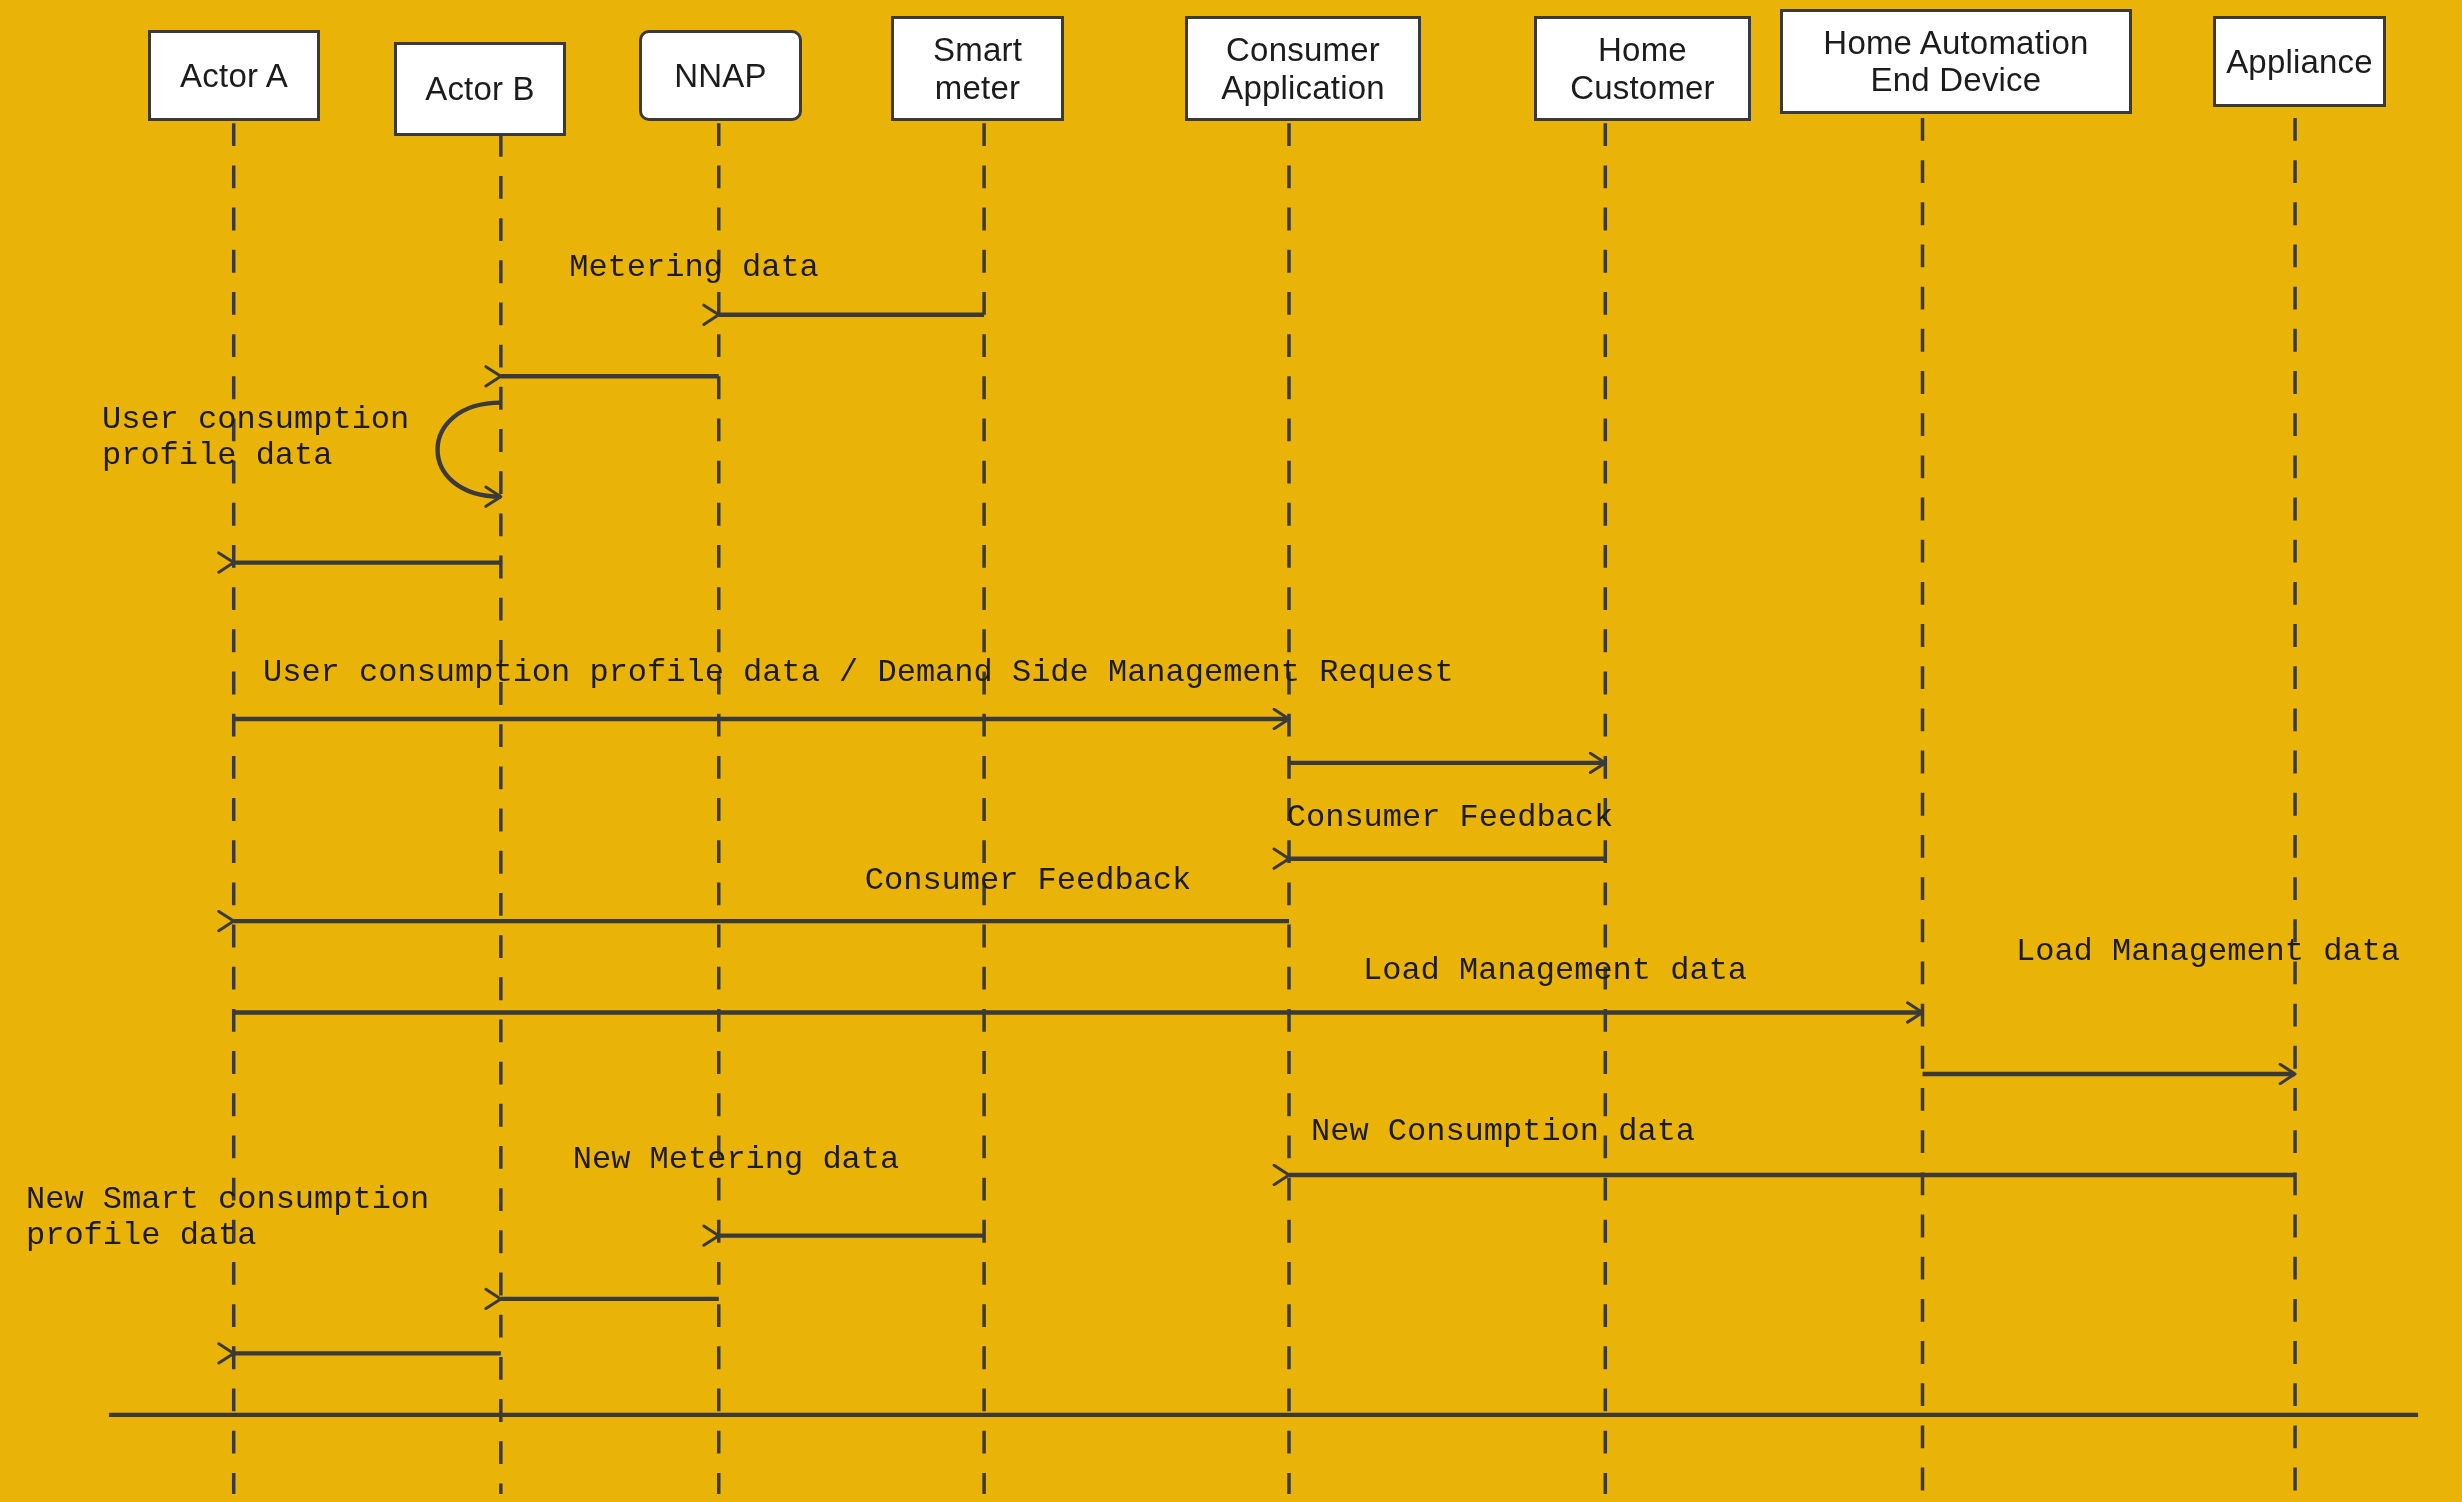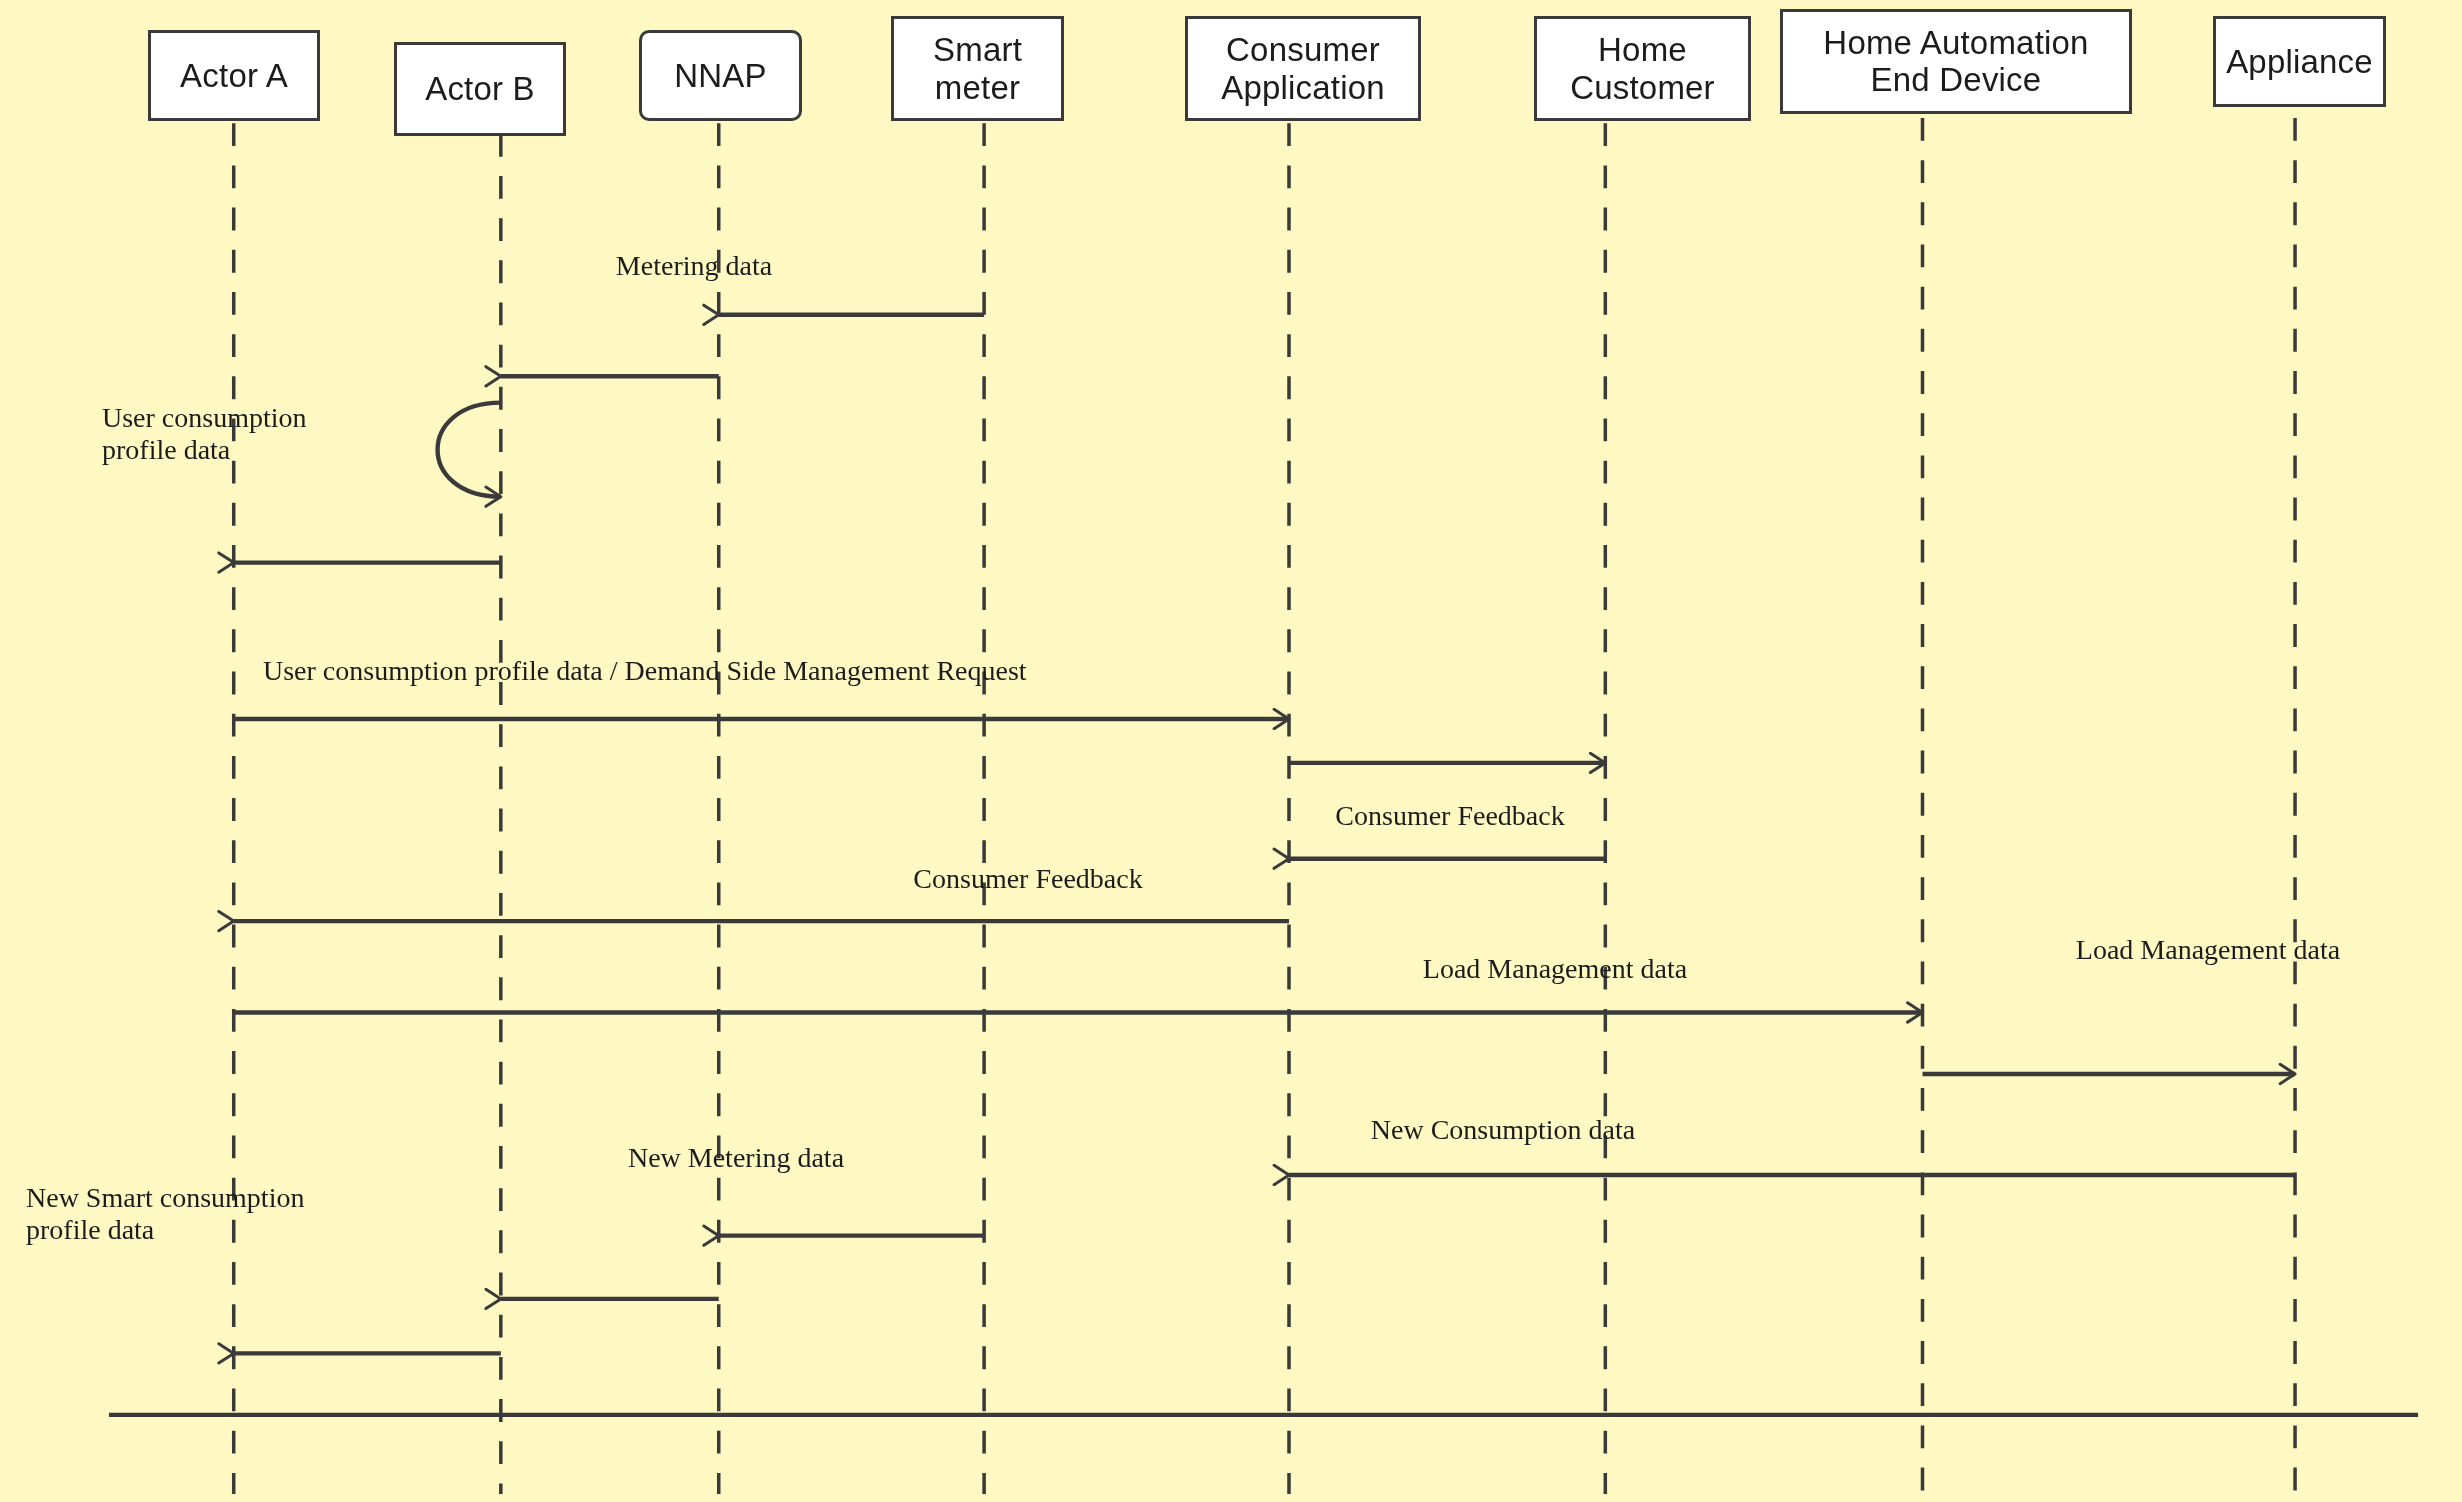--- a/index.html
+++ b/index.html
@@ -4,21 +4,21 @@
 <style>
   html, body {
     margin: 0;
     padding: 0;
     background: #ffffff;
   }
   #stage {
     position: relative;
     width: 2462px;
     height: 1503px;
-    background: #fef9c3;
+    background: #eab308;
     font-family: "Liberation Sans", sans-serif;
     overflow: hidden;
   }
   #diagram-svg {
     position: absolute;
     left: 0; top: 0;
     width: 2462px;
     height: 1503px;
   }
   .lifeline-box {
@@ -32,24 +32,24 @@
     text-align: center;
     color: #1c1c1c;
     font-size: 33px;
     line-height: 1.14;
     letter-spacing: 0.2px;
     font-family: "Liberation Sans", sans-serif;
   }
   .msg-label {
     position: absolute;
     color: #1c1c1c;
-    font-size: 28px;
+    font-size: 32px;
     line-height: 1.14;
     white-space: pre;
-    font-family: Liberation Serif, serif;
+    font-family: Liberation Mono, monospace;
   }
   .msg-label.center { transform: translateX(-50%); text-align: center; }
   .msg-label.left   { text-align: left; }
 </style>
 </head>
 <body>
 
 <div id="stage">
 
   <svg id="diagram-svg" viewBox="0 0 2802 1710" xmlns="http://www.w3.org/2000/svg">

